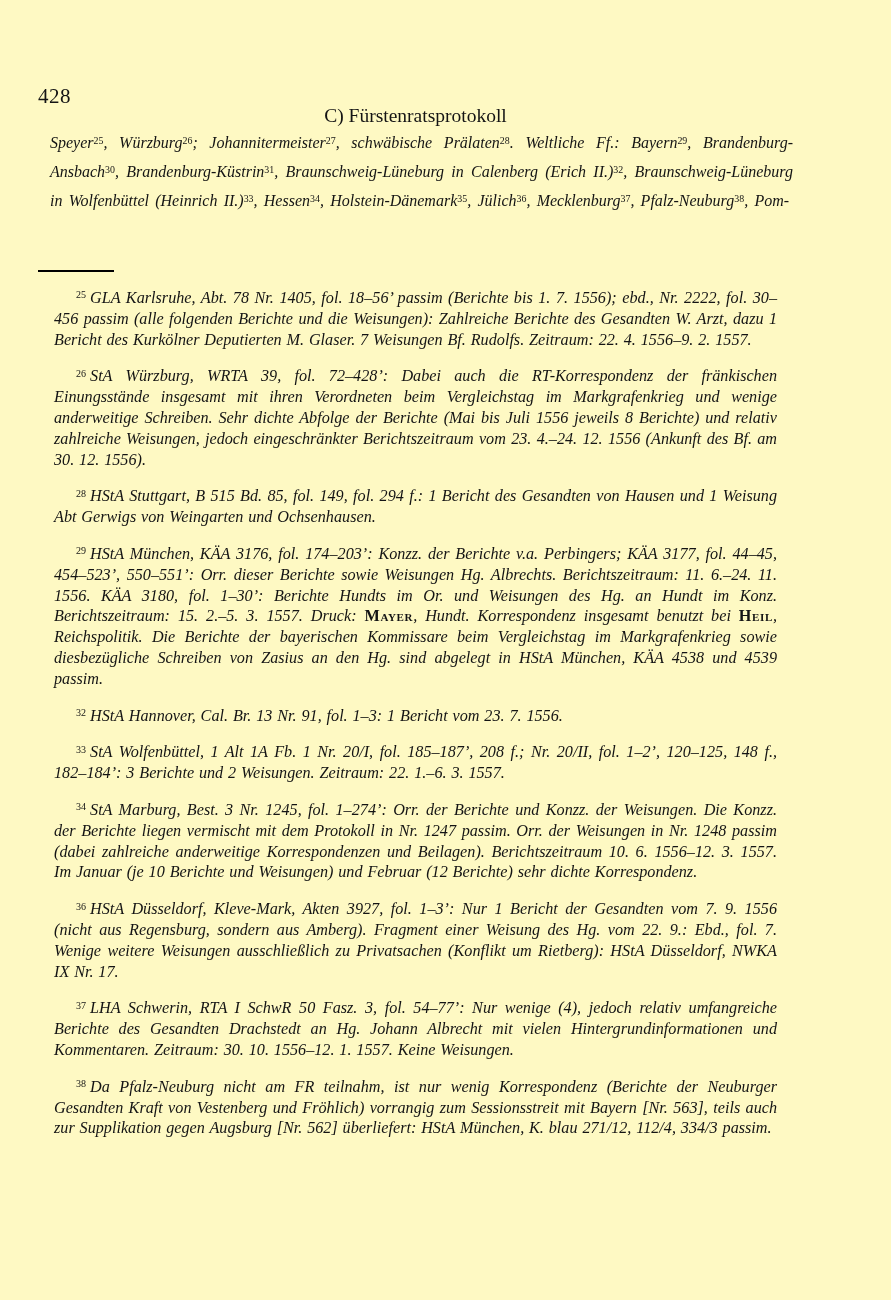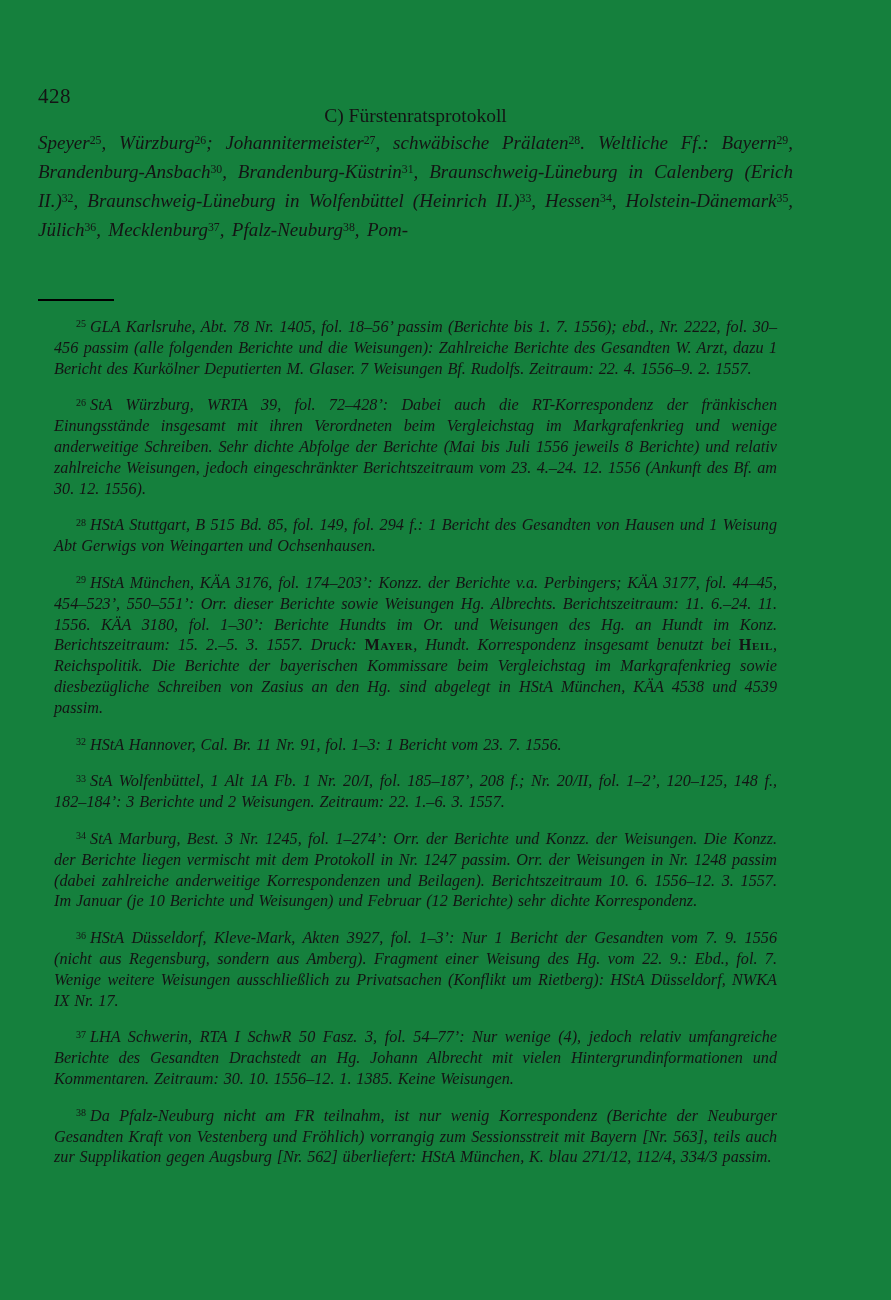--- a/index.html
+++ b/index.html
@@ -1,32 +1,32 @@
 <!DOCTYPE html>
 <html><head>
 <meta charset="utf-8">
 <style>
   html,body { margin:0; padding:0; background:#e8e8e8; }
   .page {
     position:relative;
     width:891px; height:1300px;
     margin:0 auto;
-    background:#15803d;
+    background:#fef9c3;
     color:#141414;
     box-sizing:border-box;
     padding:84px 98px 0 38px;
     font-family:"Liberation Serif", serif;
     overflow:hidden;
   }
   .header { position:relative; height:26px; font-size:21px; font-style:normal; }
   .page-number { position:absolute; left:0; top:0; letter-spacing:0.5px; }
   .running-title { position:absolute; left:0; right:0; top:1px; text-align:center; font-size:19.5px;margin-top:20px; }
   .main-text {
-    margin:18px 0 0 0;
-    font-size:19px;
+    margin:18px 0 0 12px;
+    font-size:16px;
     font-style:italic;
     line-height:29px;
     text-align:justify;
     word-spacing:0.14em;
   }
   .fnref, .fnnum {
     font-size:62%;
     font-style:normal;
     line-height:0;
     position:relative;
@@ -62,20 +62,20 @@
 
   <p class="main-text"><span>Speyer</span><sup class="fnref">25</sup><span>, Würzburg</span><sup class="fnref">26</sup><span>; Johannitermeister</span><sup class="fnref">27</sup><span>, schwäbische Prälaten</span><sup class="fnref">28</sup><span>. Weltliche Ff.: Bayern</span><sup class="fnref">29</sup><span>, Brandenburg-Ansbach</span><sup class="fnref">30</sup><span>, Brandenburg-Küstrin</span><sup class="fnref">31</sup><span>, Braunschweig-Lüneburg in Calenberg (Erich II.)</span><sup class="fnref">32</sup><span>, Braunschweig-Lüneburg in Wolfenbüttel (Heinrich II.)</span><sup class="fnref">33</sup><span>, Hessen</span><sup class="fnref">34</sup><span>, Holstein-Dänemark</span><sup class="fnref">35</sup><span>, Jülich</span><sup class="fnref">36</sup><span>, Mecklenburg</span><sup class="fnref">37</sup><span>, Pfalz-Neuburg</span><sup class="fnref">38</sup><span>, Pom-</span></p>
 
   <div class="fn-rule"></div>
 
   <div class="footnotes">
       <p class="footnote"><sup class="fnnum">25</sup><span>GLA Karlsruhe, Abt. 78 Nr. 1405, fol. 18–56’ passim (Berichte bis 1. 7. 1556); ebd., Nr. 2222, fol. 30–456 passim (alle folgenden Berichte und die Weisungen): Zahlreiche Berichte des Gesandten W. Arzt, dazu 1 Bericht des Kurkölner Deputierten M. Glaser. 7 Weisungen Bf. Rudolfs. Zeitraum: 22. 4. 1556–9. 2. 1557.</span></p>
       <p class="footnote"><sup class="fnnum">26</sup><span>StA Würzburg, WRTA 39, fol. 72–428’: Dabei auch die RT-Korrespondenz der fränkischen Einungsstände insgesamt mit ihren Verordneten beim Vergleichstag im Markgrafenkrieg und wenige anderweitige Schreiben. Sehr dichte Abfolge der Berichte (Mai bis Juli 1556 jeweils 8 Berichte) und relativ zahlreiche Weisungen, jedoch eingeschränkter Berichtszeitraum vom 23. 4.–24. 12. 1556 (Ankunft des Bf. am 30. 12. 1556).</span></p>
       <p class="footnote"><sup class="fnnum">28</sup><span>HStA Stuttgart, B 515 Bd. 85, fol. 149, fol. 294 f.: 1 Bericht des Gesandten von Hausen und 1 Weisung Abt Gerwigs von Weingarten und Ochsenhausen.</span></p>
       <p class="footnote"><sup class="fnnum">29</sup><span>HStA München, KÄA 3176, fol. 174–203’: Konzz. der Berichte v.a. Perbingers; KÄA 3177, fol. 44–45, 454–523’, 550–551’: Orr. dieser Berichte sowie Weisungen Hg. Albrechts. Berichtszeitraum: 11. 6.–24. 11. 1556. KÄA 3180, fol. 1–30’: Berichte Hundts im Or. und Weisungen des Hg. an Hundt im Konz. Berichtszeitraum: 15. 2.–5. 3. 1557. Druck: </span><span class="sc">Mayer</span><span>, Hundt. Korrespondenz insgesamt benutzt bei </span><span class="sc">Heil</span><span>, Reichspolitik. Die Berichte der bayerischen Kommissare beim Vergleichstag im Markgrafenkrieg sowie diesbezügliche Schreiben von Zasius an den Hg. sind abgelegt in HStA München, KÄA 4538 und 4539 passim.</span></p>
-      <p class="footnote"><sup class="fnnum">32</sup><span>HStA Hannover, Cal. Br. 11 Nr. 91, fol. 1–3: 1 Bericht vom 23. 7. 1556.</span></p>
+      <p class="footnote"><sup class="fnnum">32</sup><span>HStA Hannover, Cal. Br. 13 Nr. 91, fol. 1–3: 1 Bericht vom 23. 7. 1556.</span></p>
       <p class="footnote"><sup class="fnnum">33</sup><span>StA Wolfenbüttel, 1 Alt 1A Fb. 1 Nr. 20/I, fol. 185–187’, 208 f.; Nr. 20/II, fol. 1–2’, 120–125, 148 f., 182–184’: 3 Berichte und 2 Weisungen. Zeitraum: 22. 1.–6. 3. 1557.</span></p>
       <p class="footnote"><sup class="fnnum">34</sup><span>StA Marburg, Best. 3 Nr. 1245, fol. 1–274’: Orr. der Berichte und Konzz. der Weisungen. Die Konzz. der Berichte liegen vermischt mit dem Protokoll in Nr. 1247 passim. Orr. der Weisungen in Nr. 1248 passim (dabei zahlreiche anderweitige Korrespondenzen und Beilagen). Berichtszeitraum 10. 6. 1556–12. 3. 1557. Im Januar (je 10 Berichte und Weisungen) und Februar (12 Berichte) sehr dichte Korrespondenz.</span></p>
       <p class="footnote"><sup class="fnnum">36</sup><span>HStA Düsseldorf, Kleve-Mark, Akten 3927, fol. 1–3’: Nur 1 Bericht der Gesandten vom 7. 9. 1556 (nicht aus Regensburg, sondern aus Amberg). Fragment einer Weisung des Hg. vom 22. 9.: Ebd., fol. 7. Wenige weitere Weisungen ausschließlich zu Privatsachen (Konflikt um Rietberg): HStA Düsseldorf, NWKA IX Nr. 17.</span></p>
-      <p class="footnote"><sup class="fnnum">37</sup><span>LHA Schwerin, RTA I SchwR 50 Fasz. 3, fol. 54–77’: Nur wenige (4), jedoch relativ umfangreiche Berichte des Gesandten Drachstedt an Hg. Johann Albrecht mit vielen Hintergrundinformationen und Kommentaren. Zeitraum: 30. 10. 1556–12. 1. 1385. Keine Weisungen.</span></p>
+      <p class="footnote"><sup class="fnnum">37</sup><span>LHA Schwerin, RTA I SchwR 50 Fasz. 3, fol. 54–77’: Nur wenige (4), jedoch relativ umfangreiche Berichte des Gesandten Drachstedt an Hg. Johann Albrecht mit vielen Hintergrundinformationen und Kommentaren. Zeitraum: 30. 10. 1556–12. 1. 1557. Keine Weisungen.</span></p>
       <p class="footnote"><sup class="fnnum">38</sup><span>Da Pfalz-Neuburg nicht am FR teilnahm, ist nur wenig Korrespondenz (Berichte der Neuburger Gesandten Kraft von Vestenberg und Fröhlich) vorrangig zum Sessionsstreit mit Bayern [Nr. 563], teils auch zur Supplikation gegen Augsburg [Nr. 562] überliefert: HStA München, K. blau 271/12, 112/4, 334/3 passim.</span></p>
     </div>
 </div>
 
 </body></html>

